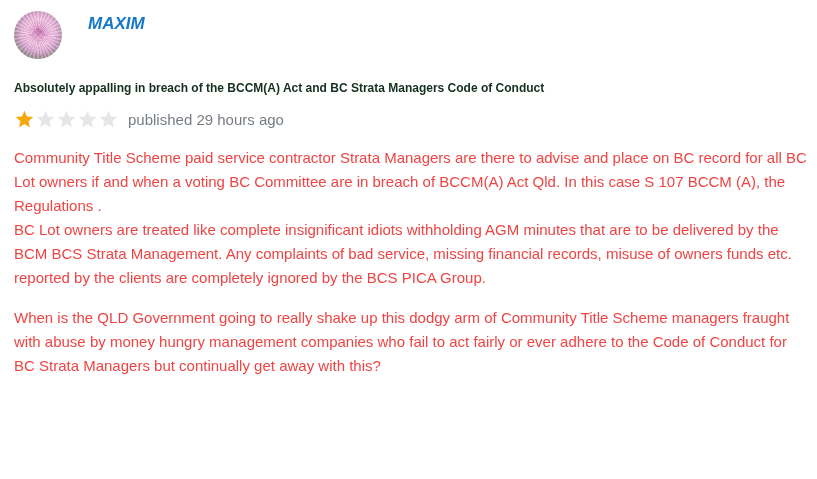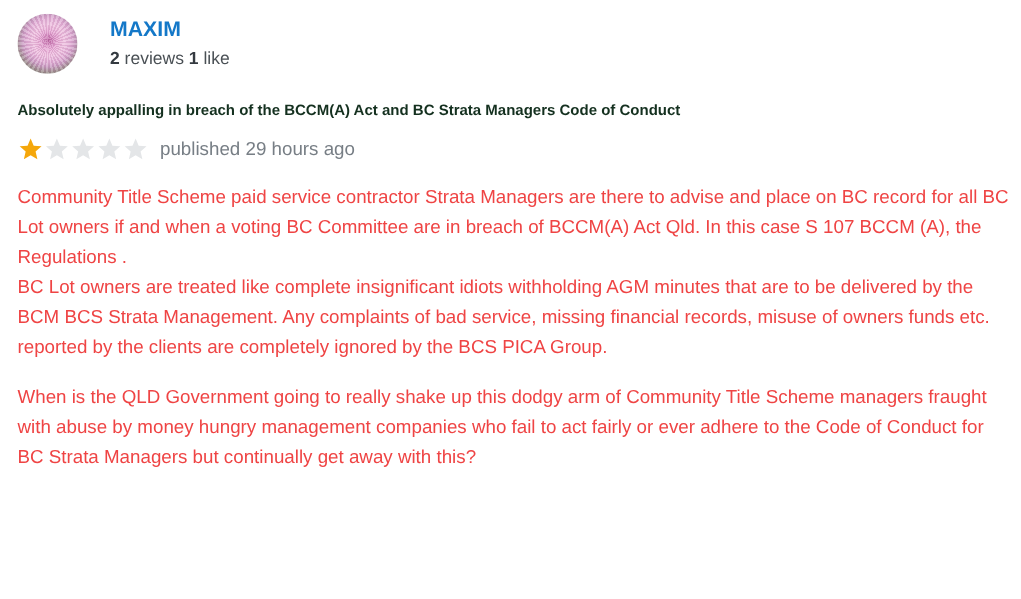--- a/index.html
+++ b/index.html
@@ -4,21 +4,21 @@
 <style>
   html, body { margin: 0; padding: 0; background: #ffffff; }
   body {
     width: 817px; height: 479px; overflow: hidden;
     font-family: "Liberation Sans", "DejaVu Sans", sans-serif;
     -webkit-font-smoothing: antialiased;
   }
   .card { padding: 11px 8px 0 14px; box-sizing: border-box; width: 817px; }
 
   
-  .header { display: flex; align-items: flex-start; }
+  .header { display: flex; align-items: flex-start; font-style: italic; }
   .avatar {
     width: 48px; height: 48px; border-radius: 50%; flex: none;
     margin-right: 26px; cursor: pointer;
     background:
       repeating-conic-gradient(from 8deg, rgba(255,255,255,0.22) 0deg 5deg, rgba(122,64,110,0.10) 5deg 10deg),
       radial-gradient(circle at 52% 44%,
         #b95f9e 0%, #d183bb 9%,
         #e5a4d2 18%, #efc0e0 34%,
         #e2aed6 48%, #c89ac0 58%,
         #9a8b8a 70%, #68705c 82%, #4f5a47 100%);
@@ -54,21 +54,20 @@
 </style>
 </head>
 <body>
 
 <div class="card">
 
   <div class="header">
     <div class="avatar"></div>
     <div class="user-meta">
       <a href="#" class="username">MAXIM</a>
-      <div class="user-stats"><b>2</b> <span>reviews</span> <b>1</b> <span>like</span></div>
     </div>
   </div>
 
   <h2 class="title">Absolutely appalling in breach of the BCCM(A) Act and BC Strata Managers Code of Conduct</h2>
 
   <div class="rating-row">
     <div class="stars">
       <span class="star filled">
           <svg viewBox="0 0 24 24">
             <path d="M12 17.27L18.18 21l-1.64-7.03L22 9.24l-7.19-.61L12 2 9.19 8.63 2 9.24l5.46 4.73L5.82 21z"></path>

